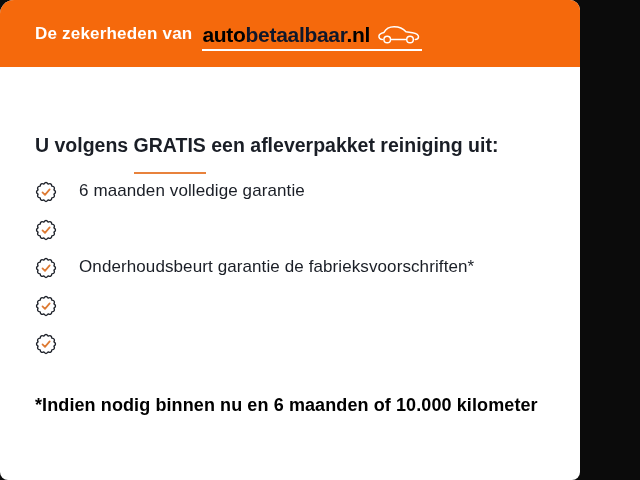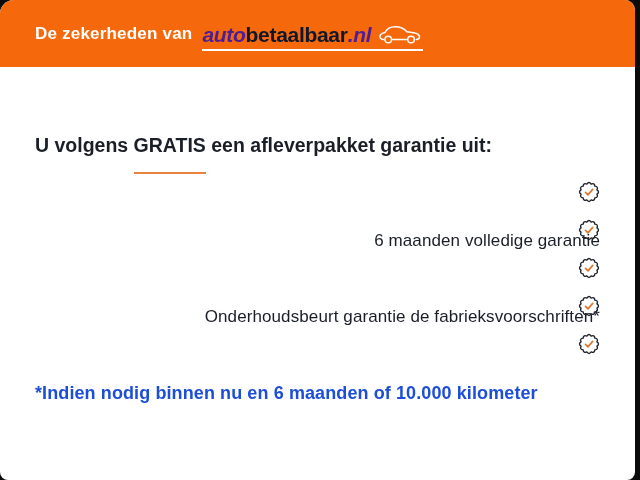--- a/index.html
+++ b/index.html
@@ -3,21 +3,21 @@
 <meta charset="utf-8">
 <style>
   html,body{margin:0;padding:0;}
   body{
     width:640px;height:480px;
     background:#0b0b0b;
     font-family:"Liberation Sans","DejaVu Sans",sans-serif;
     overflow:hidden;
   }
   .card{
-    width:635px;height:480px;
+    width:580px;height:480px;
     background:#ffffff;
     border-radius:14px 10px 8px 8px;
     overflow:hidden;
     box-sizing:border-box;
   }
   
   .banner{
     height:67px;
     background:#f5690c;
     display:flex;
@@ -41,21 +41,21 @@
     padding-bottom:4px;
     transform:translateY(3px);
   }
   .logo-text{
     font-size:21px;
     font-weight:800;
     letter-spacing:-.3px;
     line-height:1;
     white-space:nowrap;
   }
-  .logo-dark{color:#4c1d95;font-style:italic;}
+  .logo-dark{color:#000000;}
   .logo-light{color:#0f172a;}
   .car-svg{display:block;margin-bottom:-1px;}
   
   .content{padding:0 35px;}
   .title{
     margin:64px 0 0 0;
     font-size:19.5px;
     line-height:28px;
     font-weight:700;
     color:#1a1e26;
@@ -65,37 +65,36 @@
     border-bottom:2px solid #e8823c;
     padding-bottom:16px;
   }
   .benefits{
     list-style:none;
     margin:22px 0 0 0;
     padding:0;
   }
   .benefit{
     display:flex;
-    align-items:flex-end;
-    gap:28px;
+    align-items:flex-start;
+    gap:22px;
     height:38px;
-    flex-direction:column;
   }
   .benefit .label{
     font-size:17px;
     font-weight:500;
     color:#1a1e26;
     letter-spacing:.1px;
   }
   .badge{flex:0 0 auto;display:block;}
   .footnote{
-    margin:12px 0 0 0;
+    margin:24px 0 0 0;
     font-size:18px;
     font-weight:700;
-    color:#1d4ed8;
+    color:#000000;
     letter-spacing:.1px;
   }
 </style>
 </head>
 <body>
 
 <svg width="0" height="0" style="position:absolute" aria-hidden="true">
   <defs>
     <g id="badge-seal">
       <path d="M20.69 9.67 Q24 12 20.69 14.33 Q22.39 18 18.36 18.36 Q18 22.39 14.33 20.69 Q12 24 9.67 20.69 Q6 22.39 5.64 18.36 Q1.61 18 3.31 14.33 Q0 12 3.31 9.67 Q1.61 6 5.64 5.64 Q6 1.61 9.67 3.31 Q12 0 14.33 3.31 Q18 1.61 18.36 5.64 Q22.39 6 20.69 9.67 Z" fill="none" stroke="#20242c" stroke-width="1.5" stroke-linejoin="round"></path>
@@ -114,21 +113,21 @@
         <path d="M7 19 C4.5 19 3 17.5 3.2 15.2 C3.4 13 5.5 12 8.7 11.3 C10.7 7.2 14.6 5 19.6 5 C25.2 5 29.6 7 32.6 10.6 L39.6 11.6 C43.6 12.3 46.2 13.9 46.2 16.1 C46.2 18.1 44.7 19 42.7 19" fill="none" stroke="#ffffff" stroke-width="1.6" stroke-linecap="round" stroke-linejoin="round"></path>
         <path d="M16.8 19 L32.2 19" fill="none" stroke="#ffffff" stroke-width="1.6" stroke-linecap="round"></path>
         <circle cx="12.2" cy="19" r="3.6" fill="none" stroke="#ffffff" stroke-width="1.6"></circle>
         <circle cx="37" cy="19" r="3.6" fill="none" stroke="#ffffff" stroke-width="1.6"></circle>
       </svg>
     </span>
   </header>
 
   <main class="content">
 
-    <h1 class="title"><span>U volgens </span><span class="gratis">GRATIS</span><span> een afleverpakket garantie uit:</span></h1>
+    <h1 class="title"><span>U volgens </span><span class="gratis">GRATIS</span><span> een afleverpakket reiniging uit:</span></h1>
 
     <ul class="benefits">
       <li class="benefit">
         <svg class="badge" width="22" height="22" viewBox="0 0 24 24">
             <use href="#badge-seal"></use>
           </svg>
         <span class="label">6 maanden volledige garantie</span>
       </li>
       <li class="benefit">
         <svg class="badge" width="22" height="22" viewBox="0 0 24 24">

